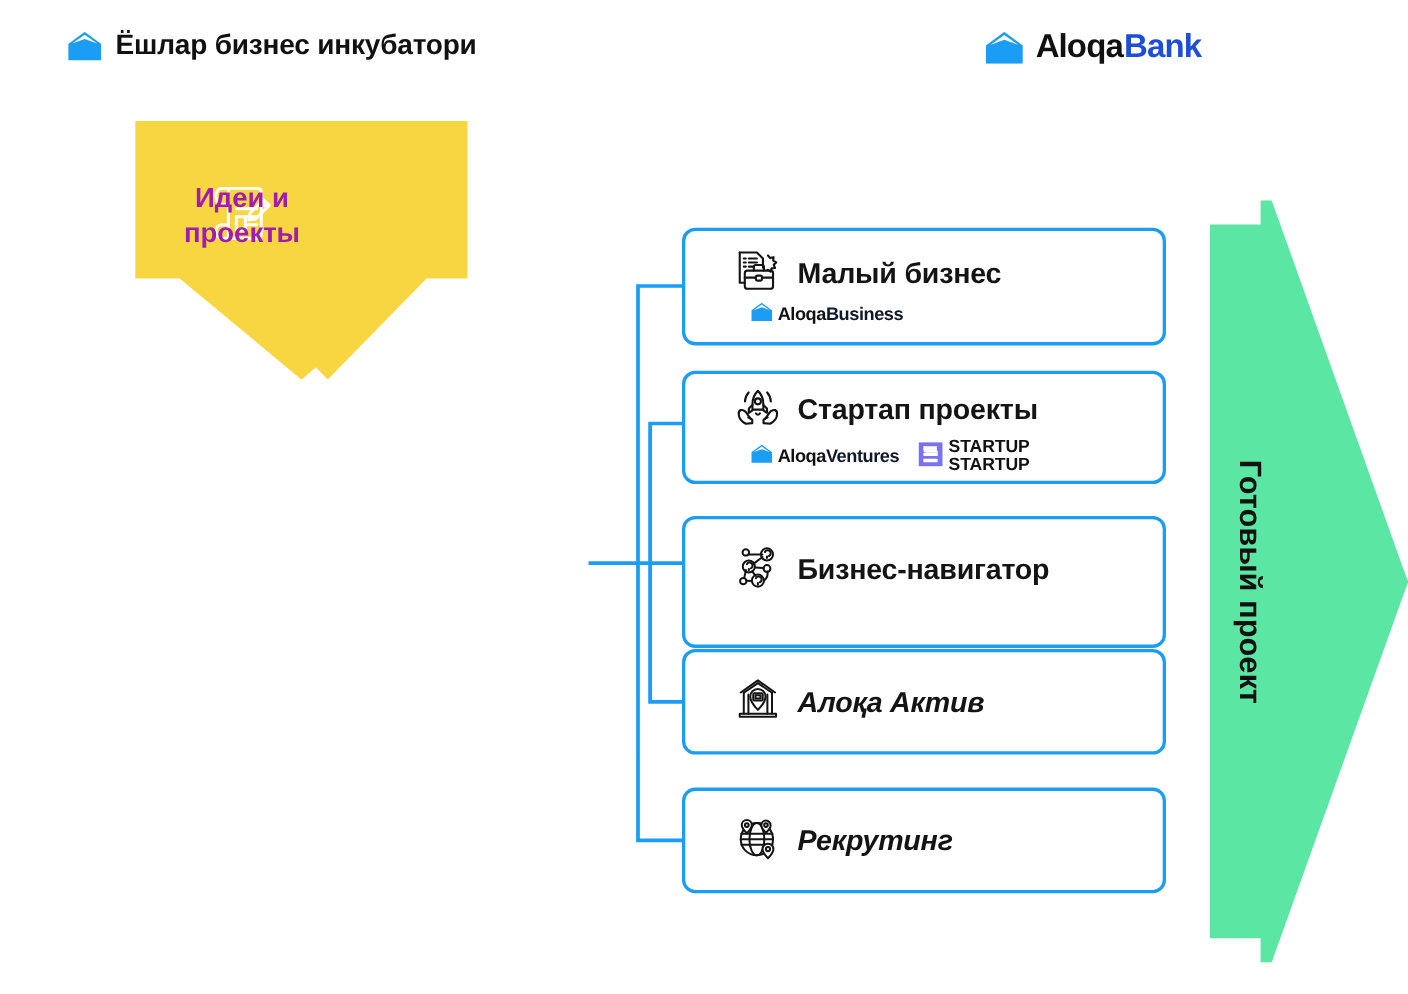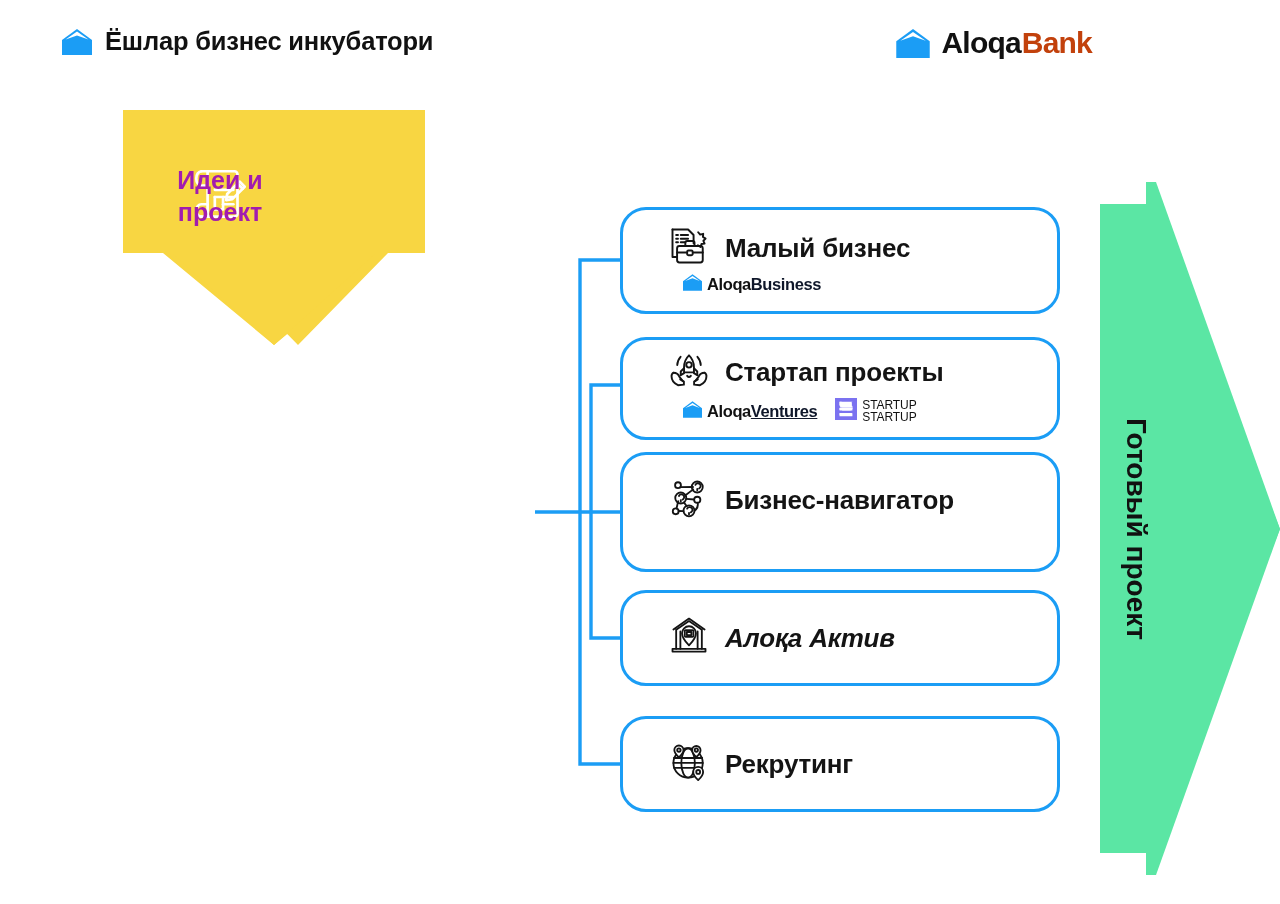--- a/index.html
+++ b/index.html
@@ -43,21 +43,21 @@
     align-items: center;
     gap: 11px;
   }
   .brand-word {
     font-size: 30px;
     font-weight: bold;
     letter-spacing: -0.8px;
     white-space: nowrap;
   }
   .brand-aloqa { color: #111111; }
-  .brand-bank  { color: #c2410c; }
+  .brand-bank  { color: #1d4ed8; }
 
   
   .roof {
     display: block;
   }
 
   
   #ideas-arrow {
     position: absolute;
     left: 123px; top: 110px;
@@ -86,21 +86,21 @@
     pointer-events: none;
   }
 
   
   .card {
     position: absolute;
     left: 620px;
     width: 440px;
     background: #ffffff;
     border: 3px solid #1b9df5;
-    border-radius: 26px;
+    border-radius: 12px;
     box-sizing: border-box;
   }
   .card-main {
     display: flex;
     align-items: center;
     gap: 14px;
     padding-left: 44px;
   }
   .card-title {
     font-size: 26px;
@@ -125,38 +125,38 @@
   .mini-logo-word {
     font-size: 16.5px;
     font-weight: bold;
     letter-spacing: -0.4px;
     white-space: nowrap;
   }
   .mini-aloqa { color: #111111; }
   .mini-accent { color: #0f172a; }
   .sg-logo { display: flex; align-items: center; gap: 5px; }
   .sg-text {
-    font-size: 12px;
-    font-weight: normal;
+    font-size: 16px;
+    font-weight: bold;
     line-height: 1.02;
     color: #111111;
     letter-spacing: -0.1px;
   }
 
   
   #card-small-business { top: 207px; height: 107px; }
   #card-small-business .card-main { padding-top: 14px; }
   #card-startup { top: 337px; height: 103px; }
   #card-startup .card-main { padding-top: 8px; }
-  #card-navigator { top: 452px; height: 120px; }
+  #card-navigator { top: 469px; height: 120px; }
   #card-navigator .card-main { padding-top: 21px; }
   #card-aloqa-aktiv { top: 590px; height: 96px; font-style: italic; }
   #card-aloqa-aktiv .card-main { padding-top: 21px; }
   #card-recruiting { top: 716px; height: 96px; }
-  #card-recruiting .card-main { padding-top: 21px; }
+  #card-recruiting .card-main { padding-top: 21px; font-style: italic; }
 
   
   #result-arrow {
     position: absolute;
     left: 1086px; top: 182px;
     width: 194px; height: 693px;
   }
   #result-arrow-label {
     position: absolute;
     left: 1086px; top: 182px;
@@ -216,21 +216,21 @@
     <path d="M26 26 h18"></path>
     <path d="M26 33 h18"></path>
     <path d="M26 33 v12 h8 v-12"></path>
     <path d="M34 40 h10"></path>
     <path d="M38 30 l12 -12 l5 5 l-12 12 l-6 1 z" fill="none"></path>
     <path d="M48 20 l5 5"></path>
   </svg>
 </div>
 <div id="ideas-arrow-label">
   <div>Идеи и</div>
-  <div>проект</div>
+  <div>проекты</div>
 </div>
 
 <svg id="connectors" aria-hidden="true">
   <g stroke="#1B9DF5" stroke-width="3.4" fill="none">
 
     <line x1="535" y1="512" x2="622" y2="512"></line>
 
     <polyline points="622,260 580,260 580,764 622,764"></polyline>
 
     <polyline points="622,385 591,385 591,638 622,638"></polyline>
@@ -289,21 +289,21 @@
   </div>
   <div class="card-logos">
     <span class="mini-logo">
       <span>
         <svg width="19" height="17" viewBox="0 0 30 26" aria-hidden="true">
           <path d="M0 26 V11 L15 0 L30 11 V26 Z" fill="#1B9DF5"></path>
           <path d="M3.6 10.6 L15 2.6 L26.4 10.6 L15 6.4 Z" fill="#ffffff"></path>
         </svg>
       </span>
       <span class="mini-logo-word mini-aloqa">Aloqa</span>
-      <span class="mini-logo-word mini-accent" style="margin-left:-5px;text-decoration:underline;">Ventures</span>
+      <span class="mini-logo-word mini-accent" style="margin-left:-5px;">Ventures</span>
     </span>
     <span class="sg-logo">
       <span>
         <svg width="22" height="22" viewBox="0 0 24 24" aria-hidden="true">
           <rect x="0" y="0" width="24" height="24" fill="#7B72F0"></rect>
           <path d="M19 4 H8 a3.2 3.2 0 0 0 0 6.4 H19 v0.6 H5 v2.6 h11 a3.2 3.2 0 0 0 0 -6.4 H5 V4 Z" fill="#ffffff"></path>
           <path d="M5 4 h14 l-3 3.2 H5 Z M5 10.4 h14 v3.2 H8 Z M5 16.6 h14 v3.2 H5 Z" fill="#ffffff"></path>
           <path d="M5 5.2 h13.4 v2.4 H5 Z M5 10.8 h13.4 v2.4 H5 Z M5 16.4 h13.4 v2.4 H5 Z" fill="#ffffff"></path>
           <path d="M16.4 5.2 l2 0 l-13.4 13.6 l0 -2.4 Z" fill="#7B72F0" opacity="0"></path>
         </svg>

